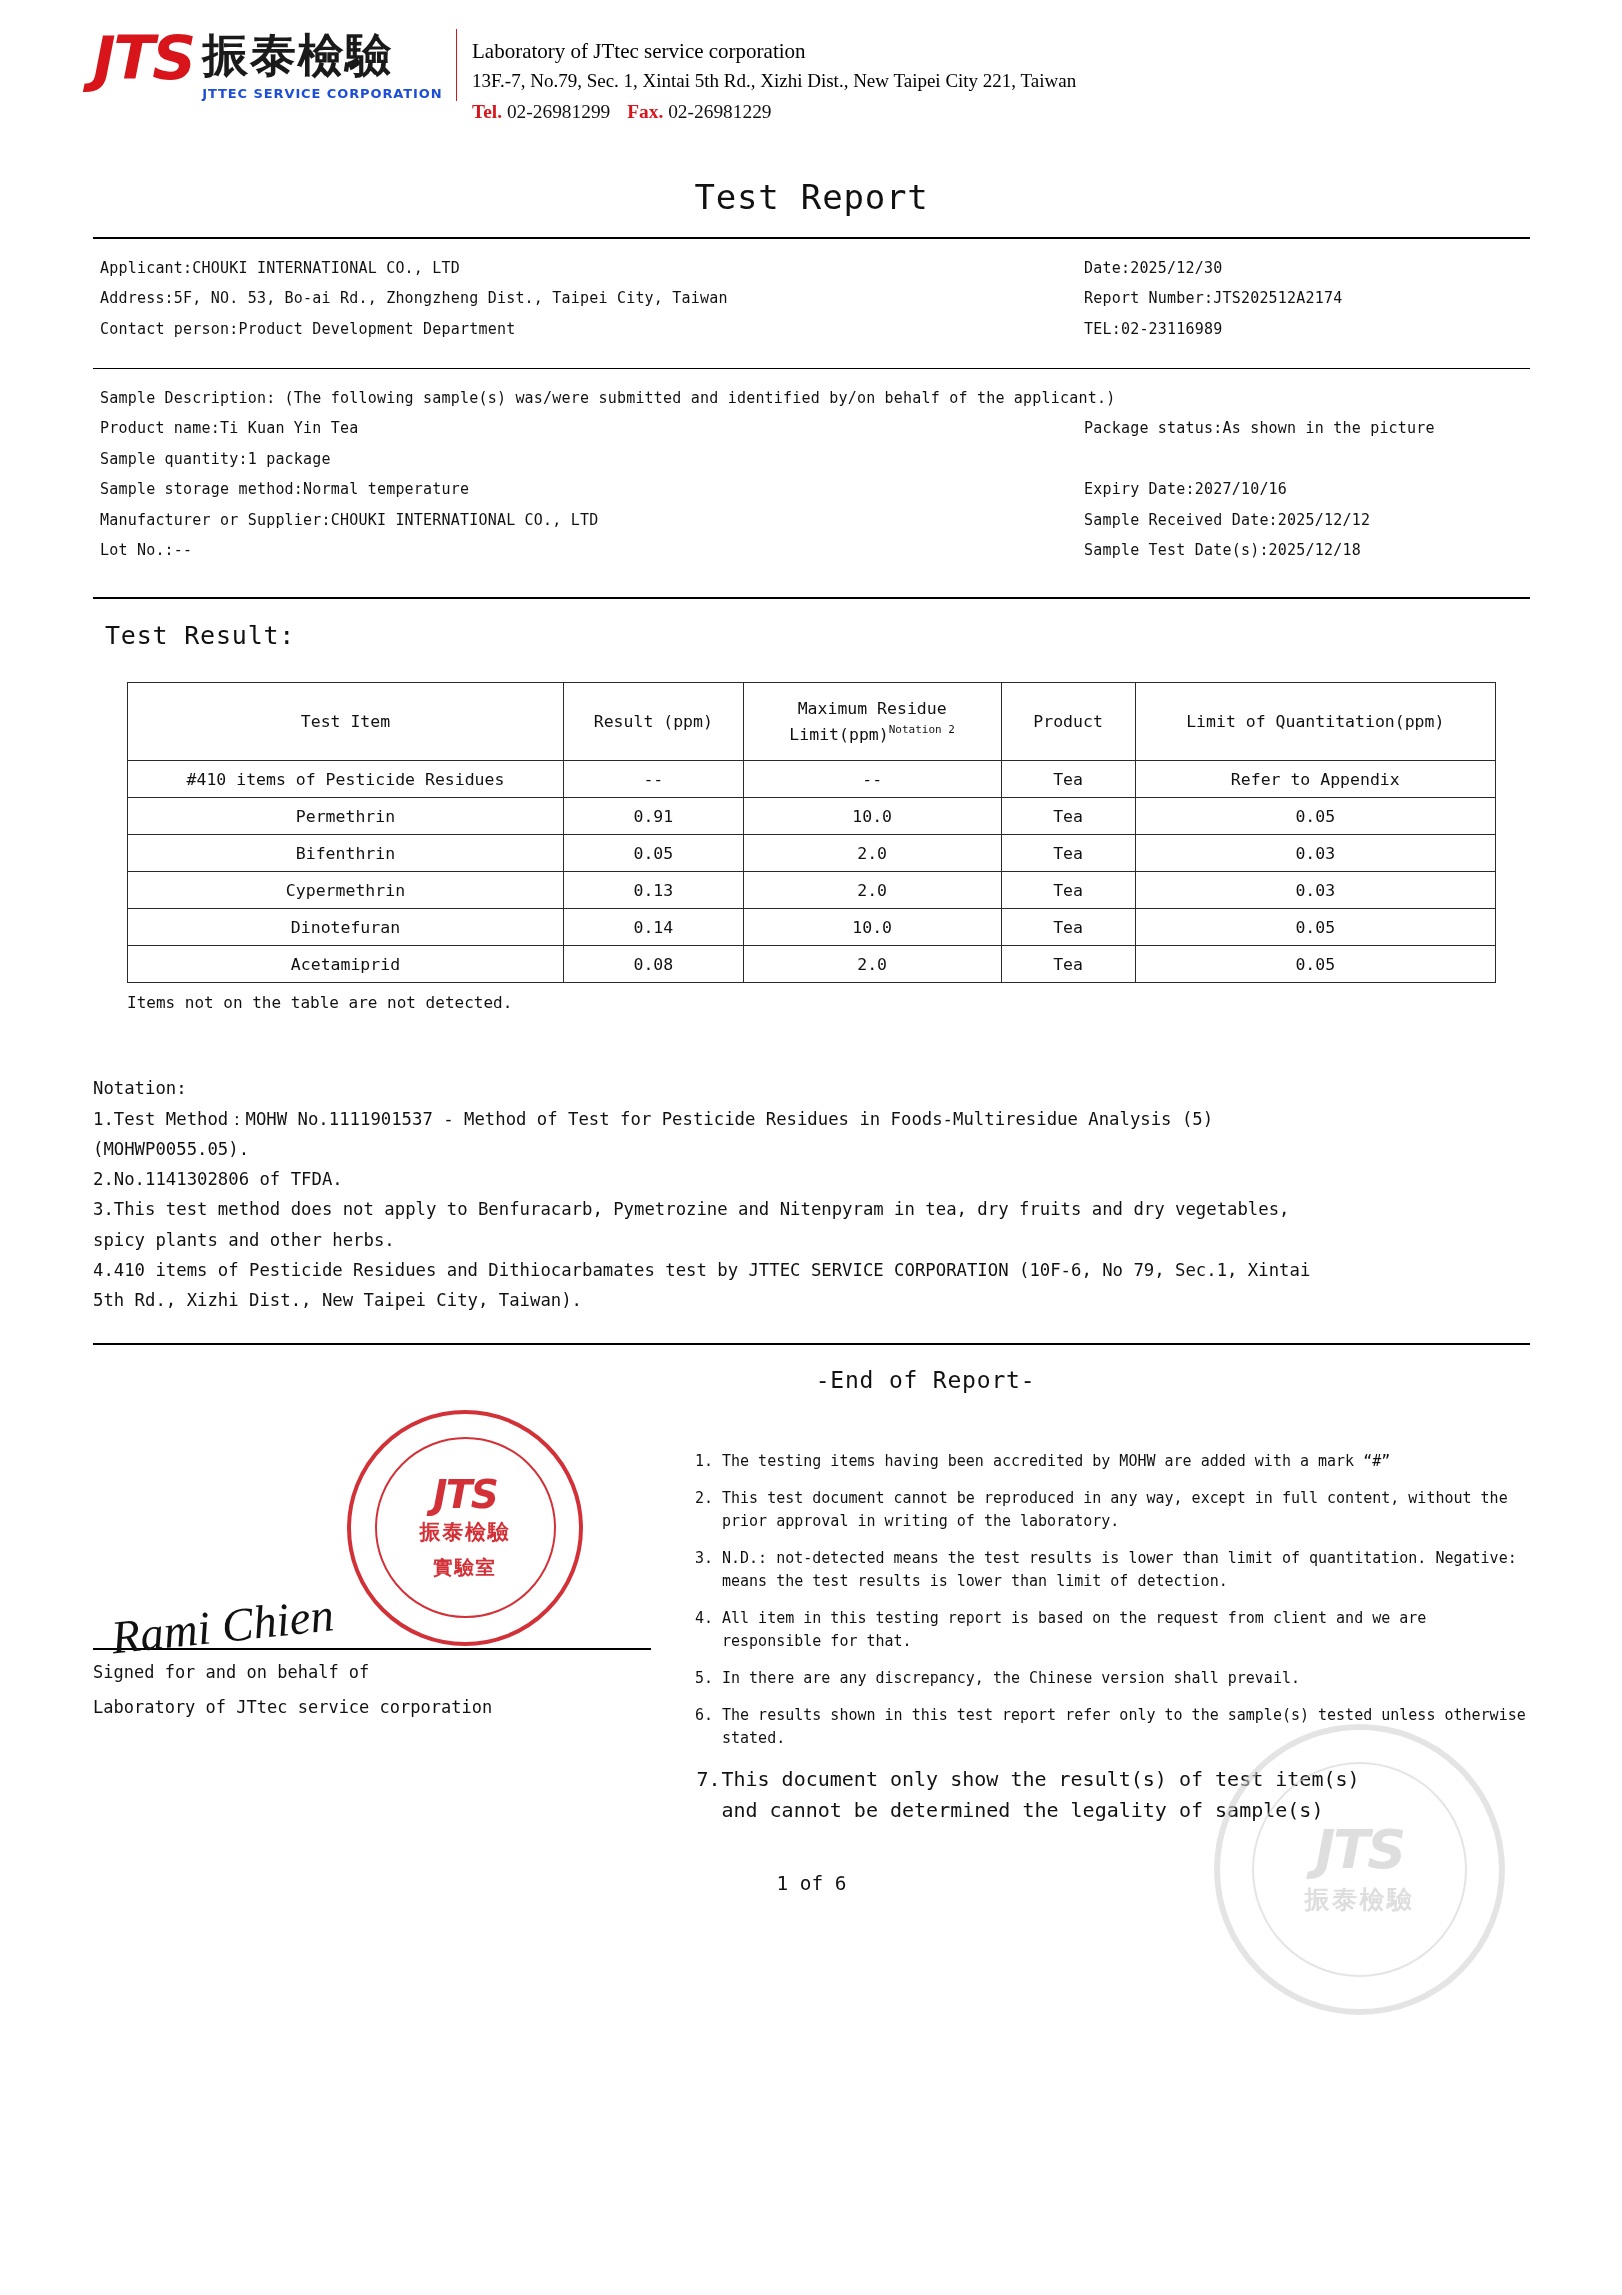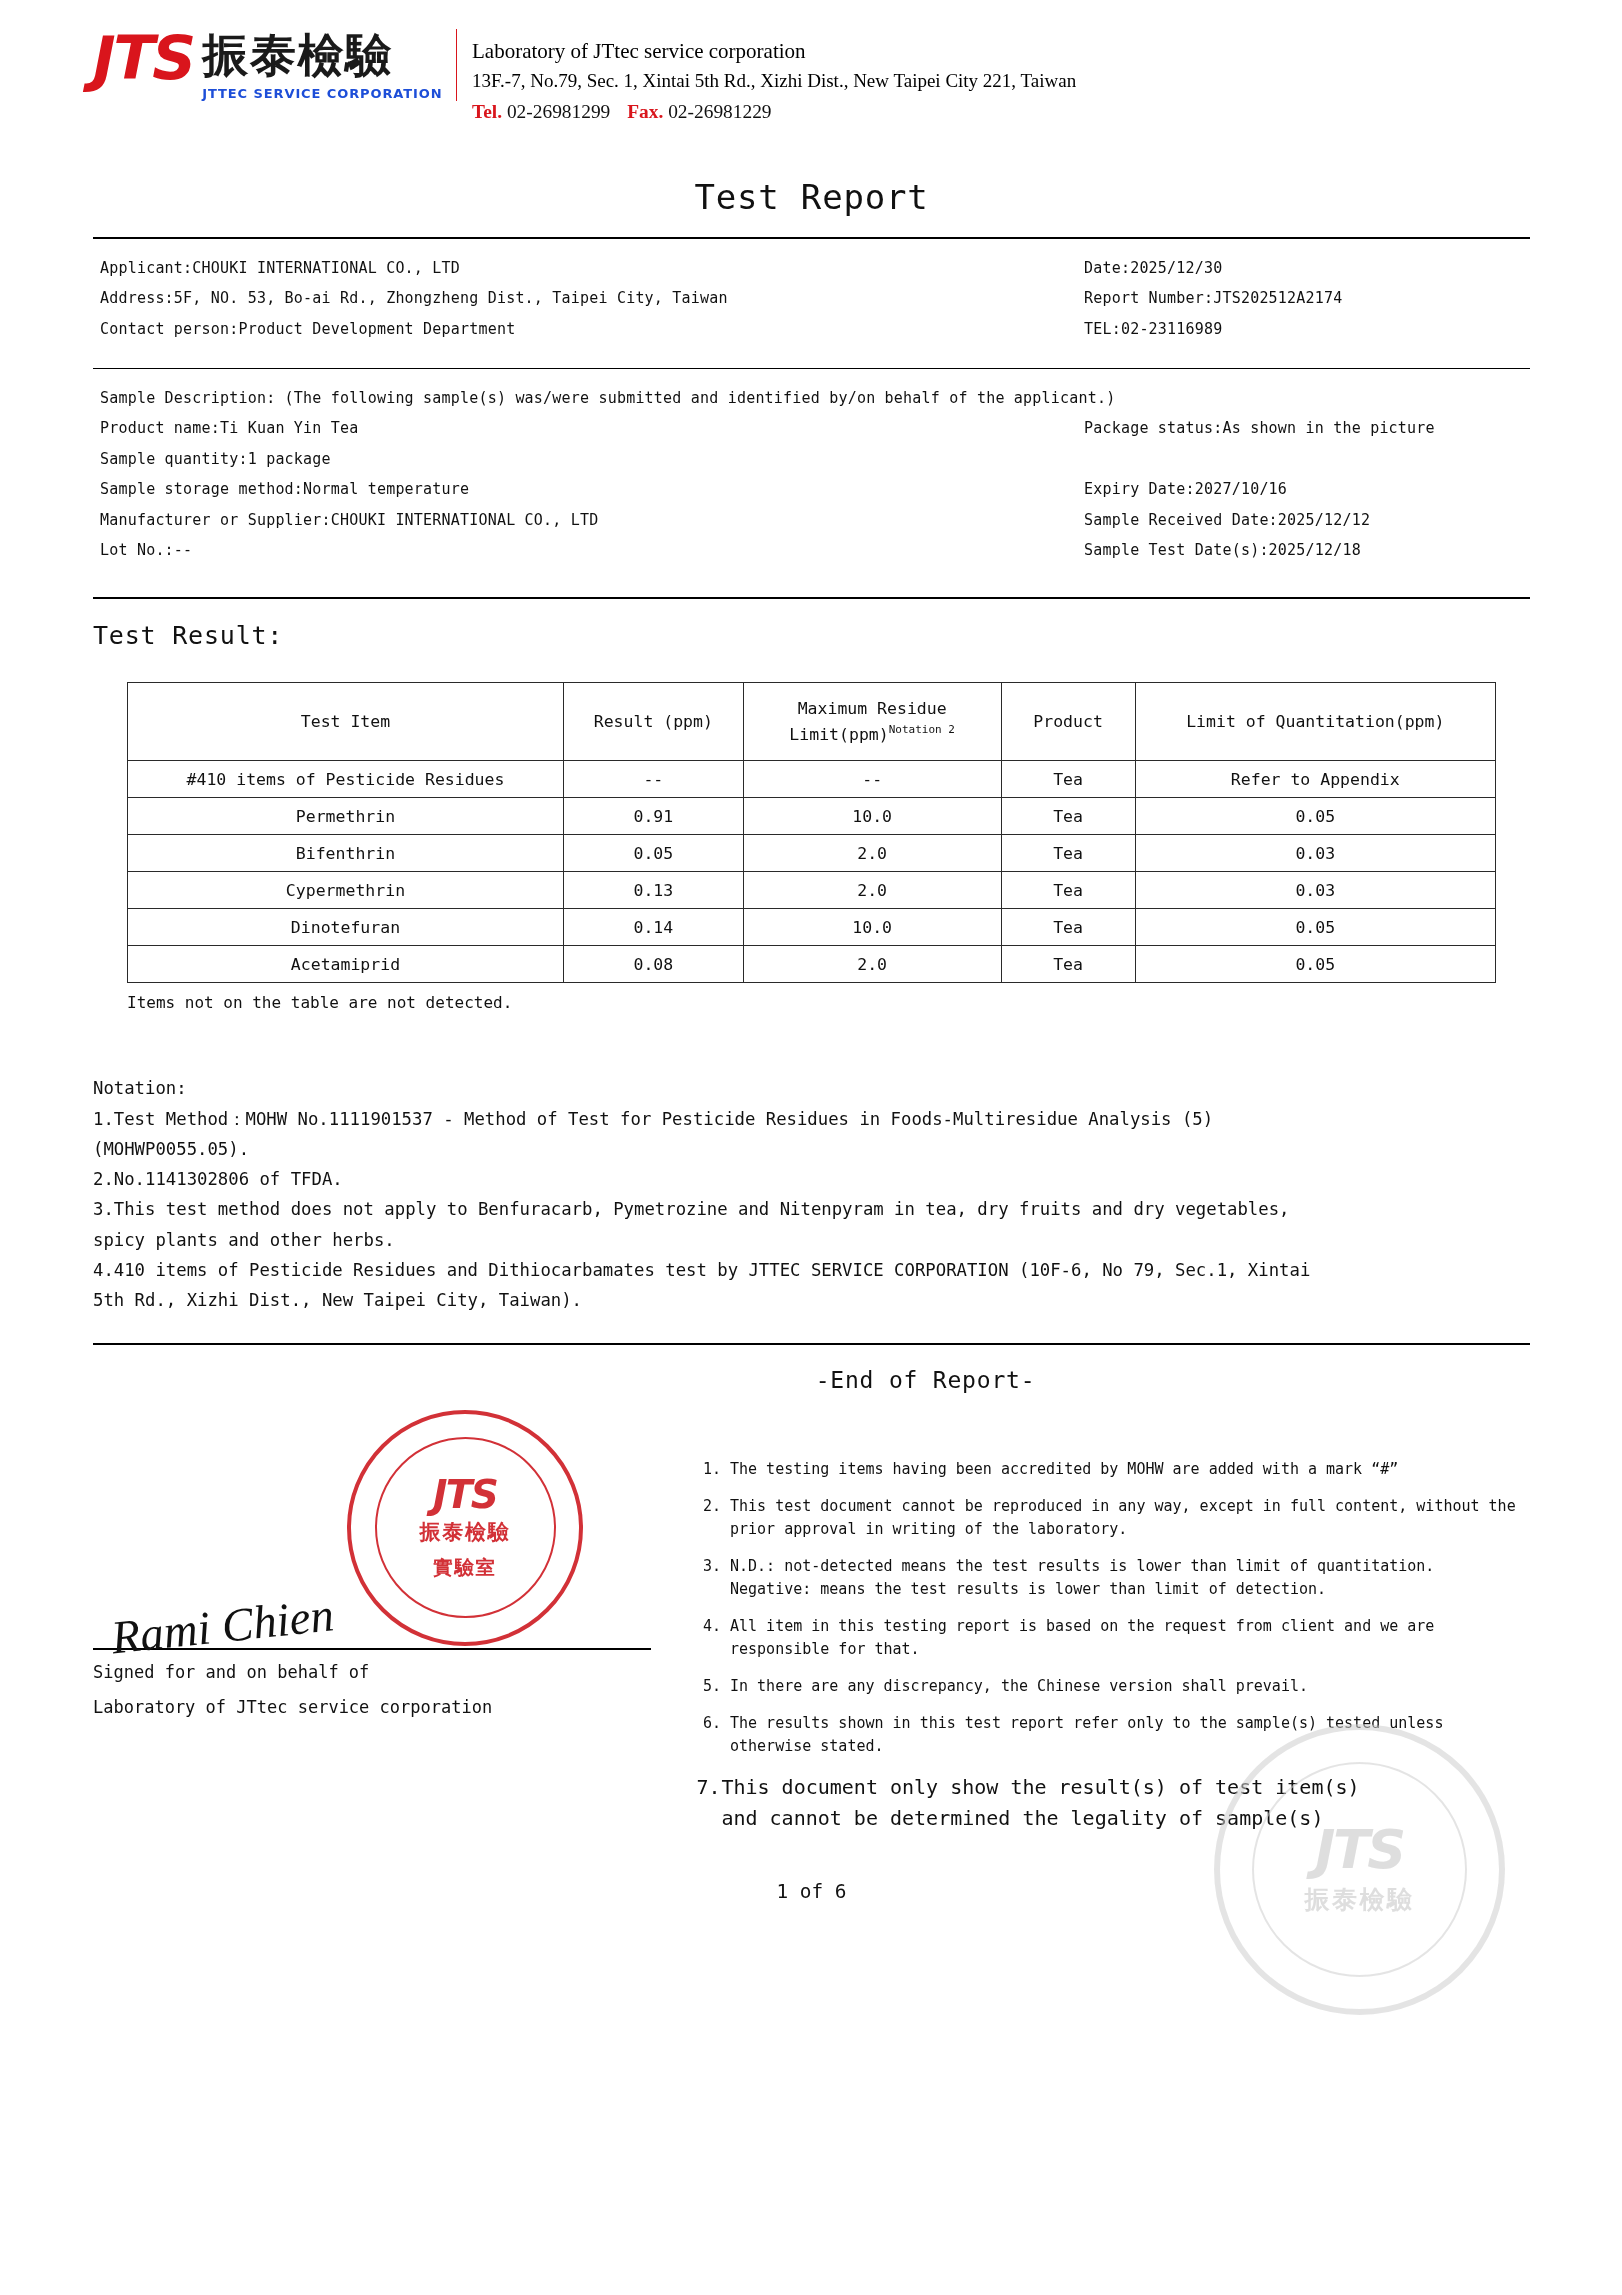--- a/index.html
+++ b/index.html
@@ -121,20 +121,21 @@
     gap: 12px;
   }
   .info-left { width: 972px; }
   .info-right { flex: 1; }
   .info-full { width: 100%; }
   
   .test-result-head {
     font-size: 25px;
     padding: 22px 0 0 93px;
     letter-spacing: 0.8px;
+    margin-left: 12px;
   }
   table.results {
     border-collapse: collapse;
     margin: 32px auto 0 auto;
     width: 1369px;
     font-size: 16.5px;
   }
   table.results th, table.results td {
     border: 1.5px solid #2a2a2a;
     text-align: center;
@@ -259,21 +260,21 @@
     line-height: 1.6;
     margin-top: 8.5px;
   }
   .notes-col {
     flex: 1;
     padding-left: 17px;
     padding-top: 64px;
     position: relative;
   }
   ol.notes {
-    margin: 8px;
+    margin: 0;
     padding-left: 29px;
     font-size: 15px;
     line-height: 1.52;
   }
   ol.notes li {
     margin-bottom: 14.4px;
   }
   .note-big {
     font-size: 20px;
     line-height: 1.55;

